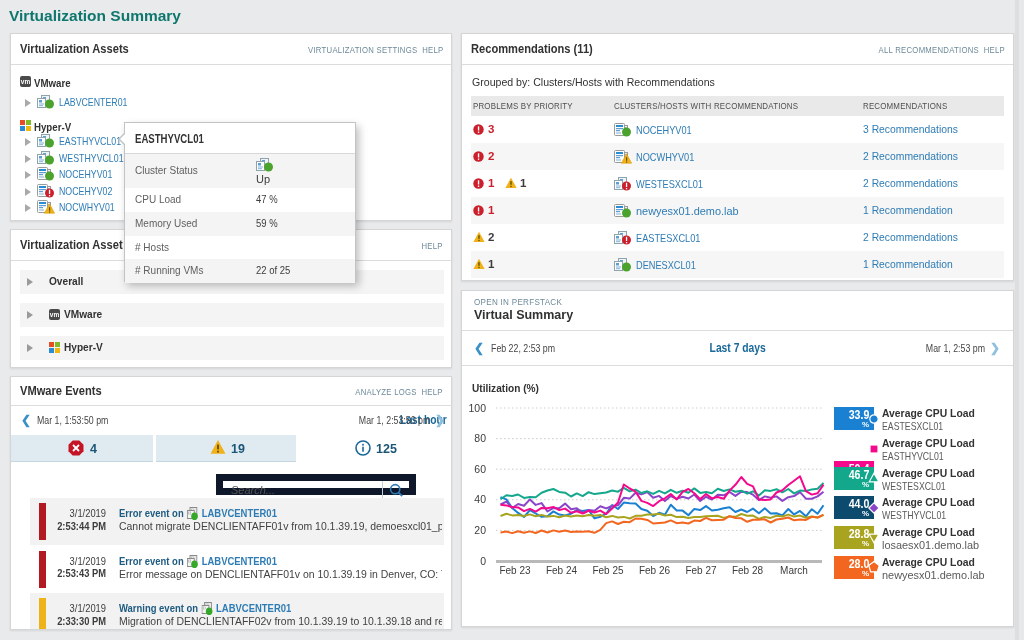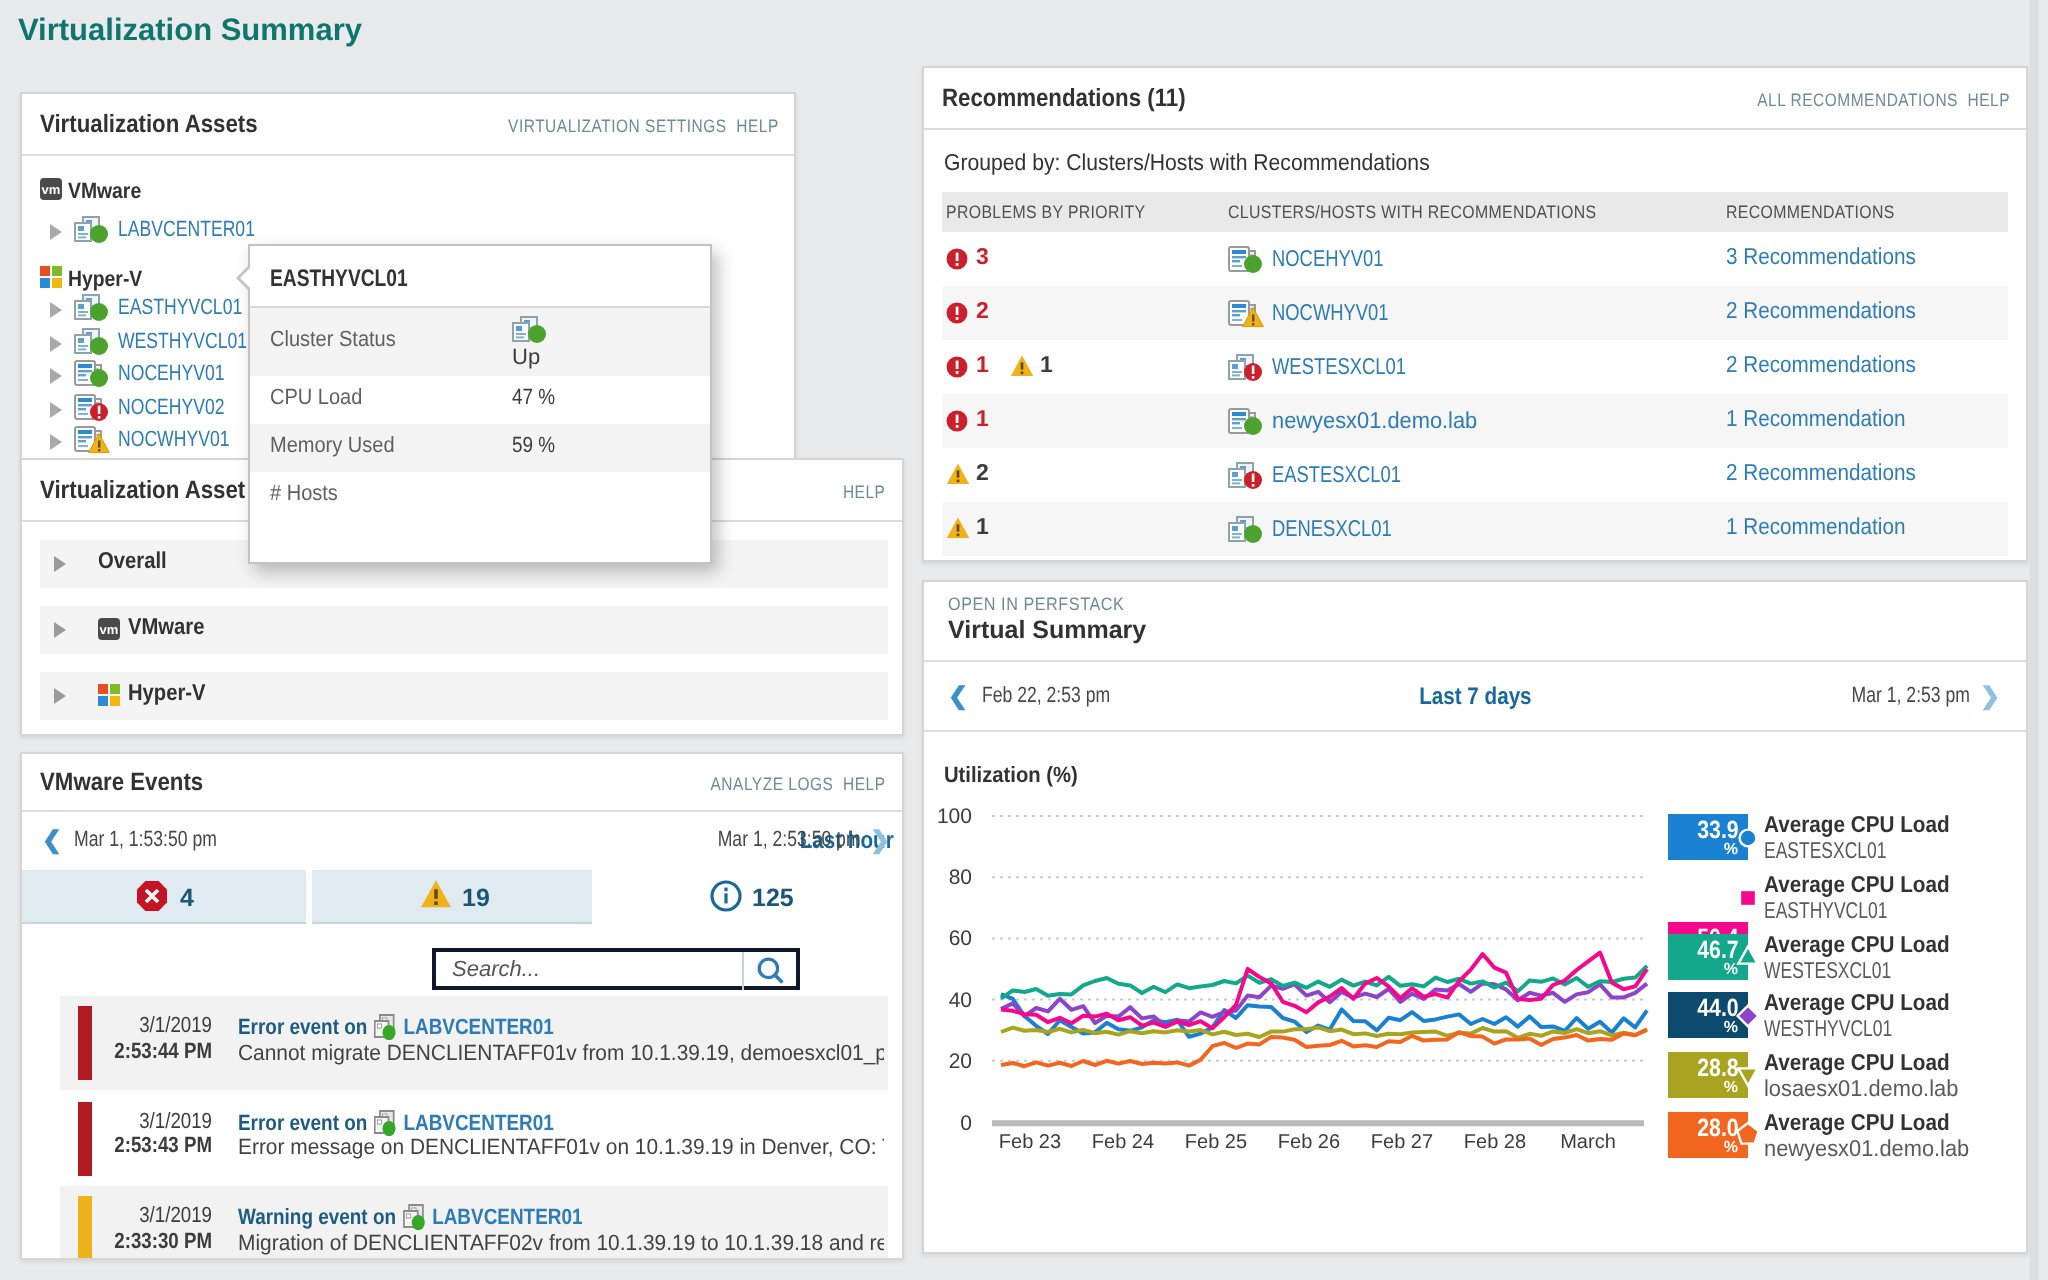--- a/index.html
+++ b/index.html
@@ -37,21 +37,21 @@
 .lgp{position:absolute;bottom:1px;right:5px;font-size:8px;font-weight:bold;}
 .lgt{position:absolute;left:48px;top:0;font-size:11.5px;font-weight:bold;color:#323232;white-space:nowrap;transform:scaleX(.90);transform-origin:0 50%;}
 .lgh{position:absolute;left:48px;top:13px;font-size:11.5px;color:#5a5a5a;white-space:nowrap;transform-origin:0 50%;}
 .ttrow{position:absolute;left:0;width:100%;}
 .ttlbl{position:absolute;left:10px;font-size:11px;color:#5f5f5f;transform:scaleX(.91);transform-origin:0 50%;white-space:nowrap;}
 .ttval{position:absolute;left:131px;font-size:11px;color:#3c3c3c;transform:scaleX(.86);transform-origin:0 50%;white-space:nowrap;}
 </style></head><body>
 <div class="abs" style="left:9px;top:7px;font-size:15.5px;font-weight:bold;color:#0f766e;">Virtualization Summary</div>
 <div class="abs" style="left:1014px;top:0;width:10px;height:640px;background:#e7e8ea;"></div>
 <div class="abs" style="left:1015px;top:0;width:4px;height:640px;background:#dddee0;"></div>
-<div class="panel" style="left:10px;top:46px;width:388px;height:188px;">
+<div class="panel" style="left:10px;top:33px;width:442px;height:188px;">
 <div class="phead">
       <div class="ptitle">Virtualization Assets</div>
       <div class="plinks">VIRTUALIZATION SETTINGS&nbsp; HELP</div>
     </div>
 <svg class="abs" style="left:9px;top:42px" width="11" height="11" viewBox="0 0 11 11">
       <rect x="0" y="0" width="11" height="11" rx="2" fill="#4a4a4a"></rect>
       <text x="5.5" y="8" font-size="6.5" font-weight="bold" fill="#fff" text-anchor="middle" font-family="Liberation Sans">vm</text>
     </svg>
 <div class="trow cx88" style="left:23px;top:43px;font-weight:bold;">VMware</div>
 <div class="tri" style="left:14px;top:65px"></div>
@@ -190,21 +190,21 @@
       <rect x="5.35" y="4.2" width="1.3" height="3.6" fill="#5c4a00"></rect>
       <rect x="5.35" y="8.8" width="1.3" height="1.3" fill="#5c4a00"></rect>
     </svg>
 <div class="abs tabnum" style="left:220px;top:65px;">19</div>
 <svg class="abs" style="left:344px;top:63px" width="16" height="16" viewBox="0 0 16 16">
       <circle cx="8" cy="8" r="7" fill="none" stroke="#19689a" stroke-width="1.6"></circle>
       <rect x="7.2" y="6.7" width="1.6" height="5" fill="#19689a"></rect>
       <rect x="7.2" y="3.8" width="1.6" height="1.8" fill="#19689a"></rect>
     </svg>
 <div class="abs tabnum" style="left:365px;top:65px;">125</div>
-<div class="abs" style="left:205px;top:97px;width:184px;height:21px;border:2px solid #0f172a;background:#fff;padding-left:18px;">
+<div class="abs" style="left:205px;top:97px;width:200px;height:21px;border:7px solid #0f172a;background:#fff;padding-left:18px;">
 <div class="abs" style="left:8px;top:3px;font-size:11px;font-style:italic;color:#555;">Search...</div>
 <div class="abs" style="right:26px;top:0;width:1px;height:19px;background:#c3d2da;"></div>
 <svg class="abs" style="right:5px;top:2px" width="15" height="15" viewBox="0 0 15 15">
         <circle cx="6.2" cy="6.2" r="4.6" fill="none" stroke="#2e7cb5" stroke-width="1.6"></circle>
         <line x1="9.6" y1="9.6" x2="13.2" y2="13.2" stroke="#2e7cb5" stroke-width="1.8"></line>
       </svg>
 </div>
 <div class="evrow" style="top:121px;background:#f2f2f2;">
 <div class="evbar" style="background:#b11a21;"></div>
 <div class="evdate">3/1/2019<br><b>2:53:44 PM</b></div>
@@ -513,20 +513,24 @@
 <div class="ttval" style="top:5px">47 %</div>
 </div>
 <div class="ttrow" style="top:89px;height:24px;background:#f4f4f4;">
 <div class="ttlbl" style="top:5px">Memory Used</div>
 <div class="ttval" style="top:5px">59 %</div>
 </div>
 <div class="ttrow" style="top:113px;height:23px;background:#fff;">
 <div class="ttlbl" style="top:5px"># Hosts</div>
 <div class="ttval" style="top:5px"></div>
 </div>
+<div class="ttrow" style="top:136px;height:24px;background:#f4f4f4;">
+<div class="ttlbl" style="top:5px"># Running VMs</div>
+<div class="ttval" style="top:5px">22 of 25</div>
+</div>
 <svg class="abs" style="left:131px;top:35px" width="18" height="14" viewBox="0 0 18 14">
 <rect x="4.5" y="0.5" width="8" height="9" fill="#eef4f8" stroke="#8fa3ad"></rect>
       <rect x="6" y="2" width="3" height="2.5" fill="#5d9fd3"></rect>
       <rect x="6" y="5.5" width="5" height="1" fill="#7fb2d6"></rect>
 <rect x="0.5" y="3.5" width="8" height="9" fill="#fff" stroke="#8fa3ad"></rect>
       <rect x="2" y="5" width="3" height="2.5" fill="#5d9fd3"></rect>
       <rect x="2" y="8.5" width="5" height="1" fill="#7fb2d6"></rect>
       <rect x="2" y="10.2" width="4" height="1" fill="#7fb2d6"></rect>
 <circle cx="12.5" cy="9" r="4.5" fill="#4ba32e"></circle>
     </svg>

